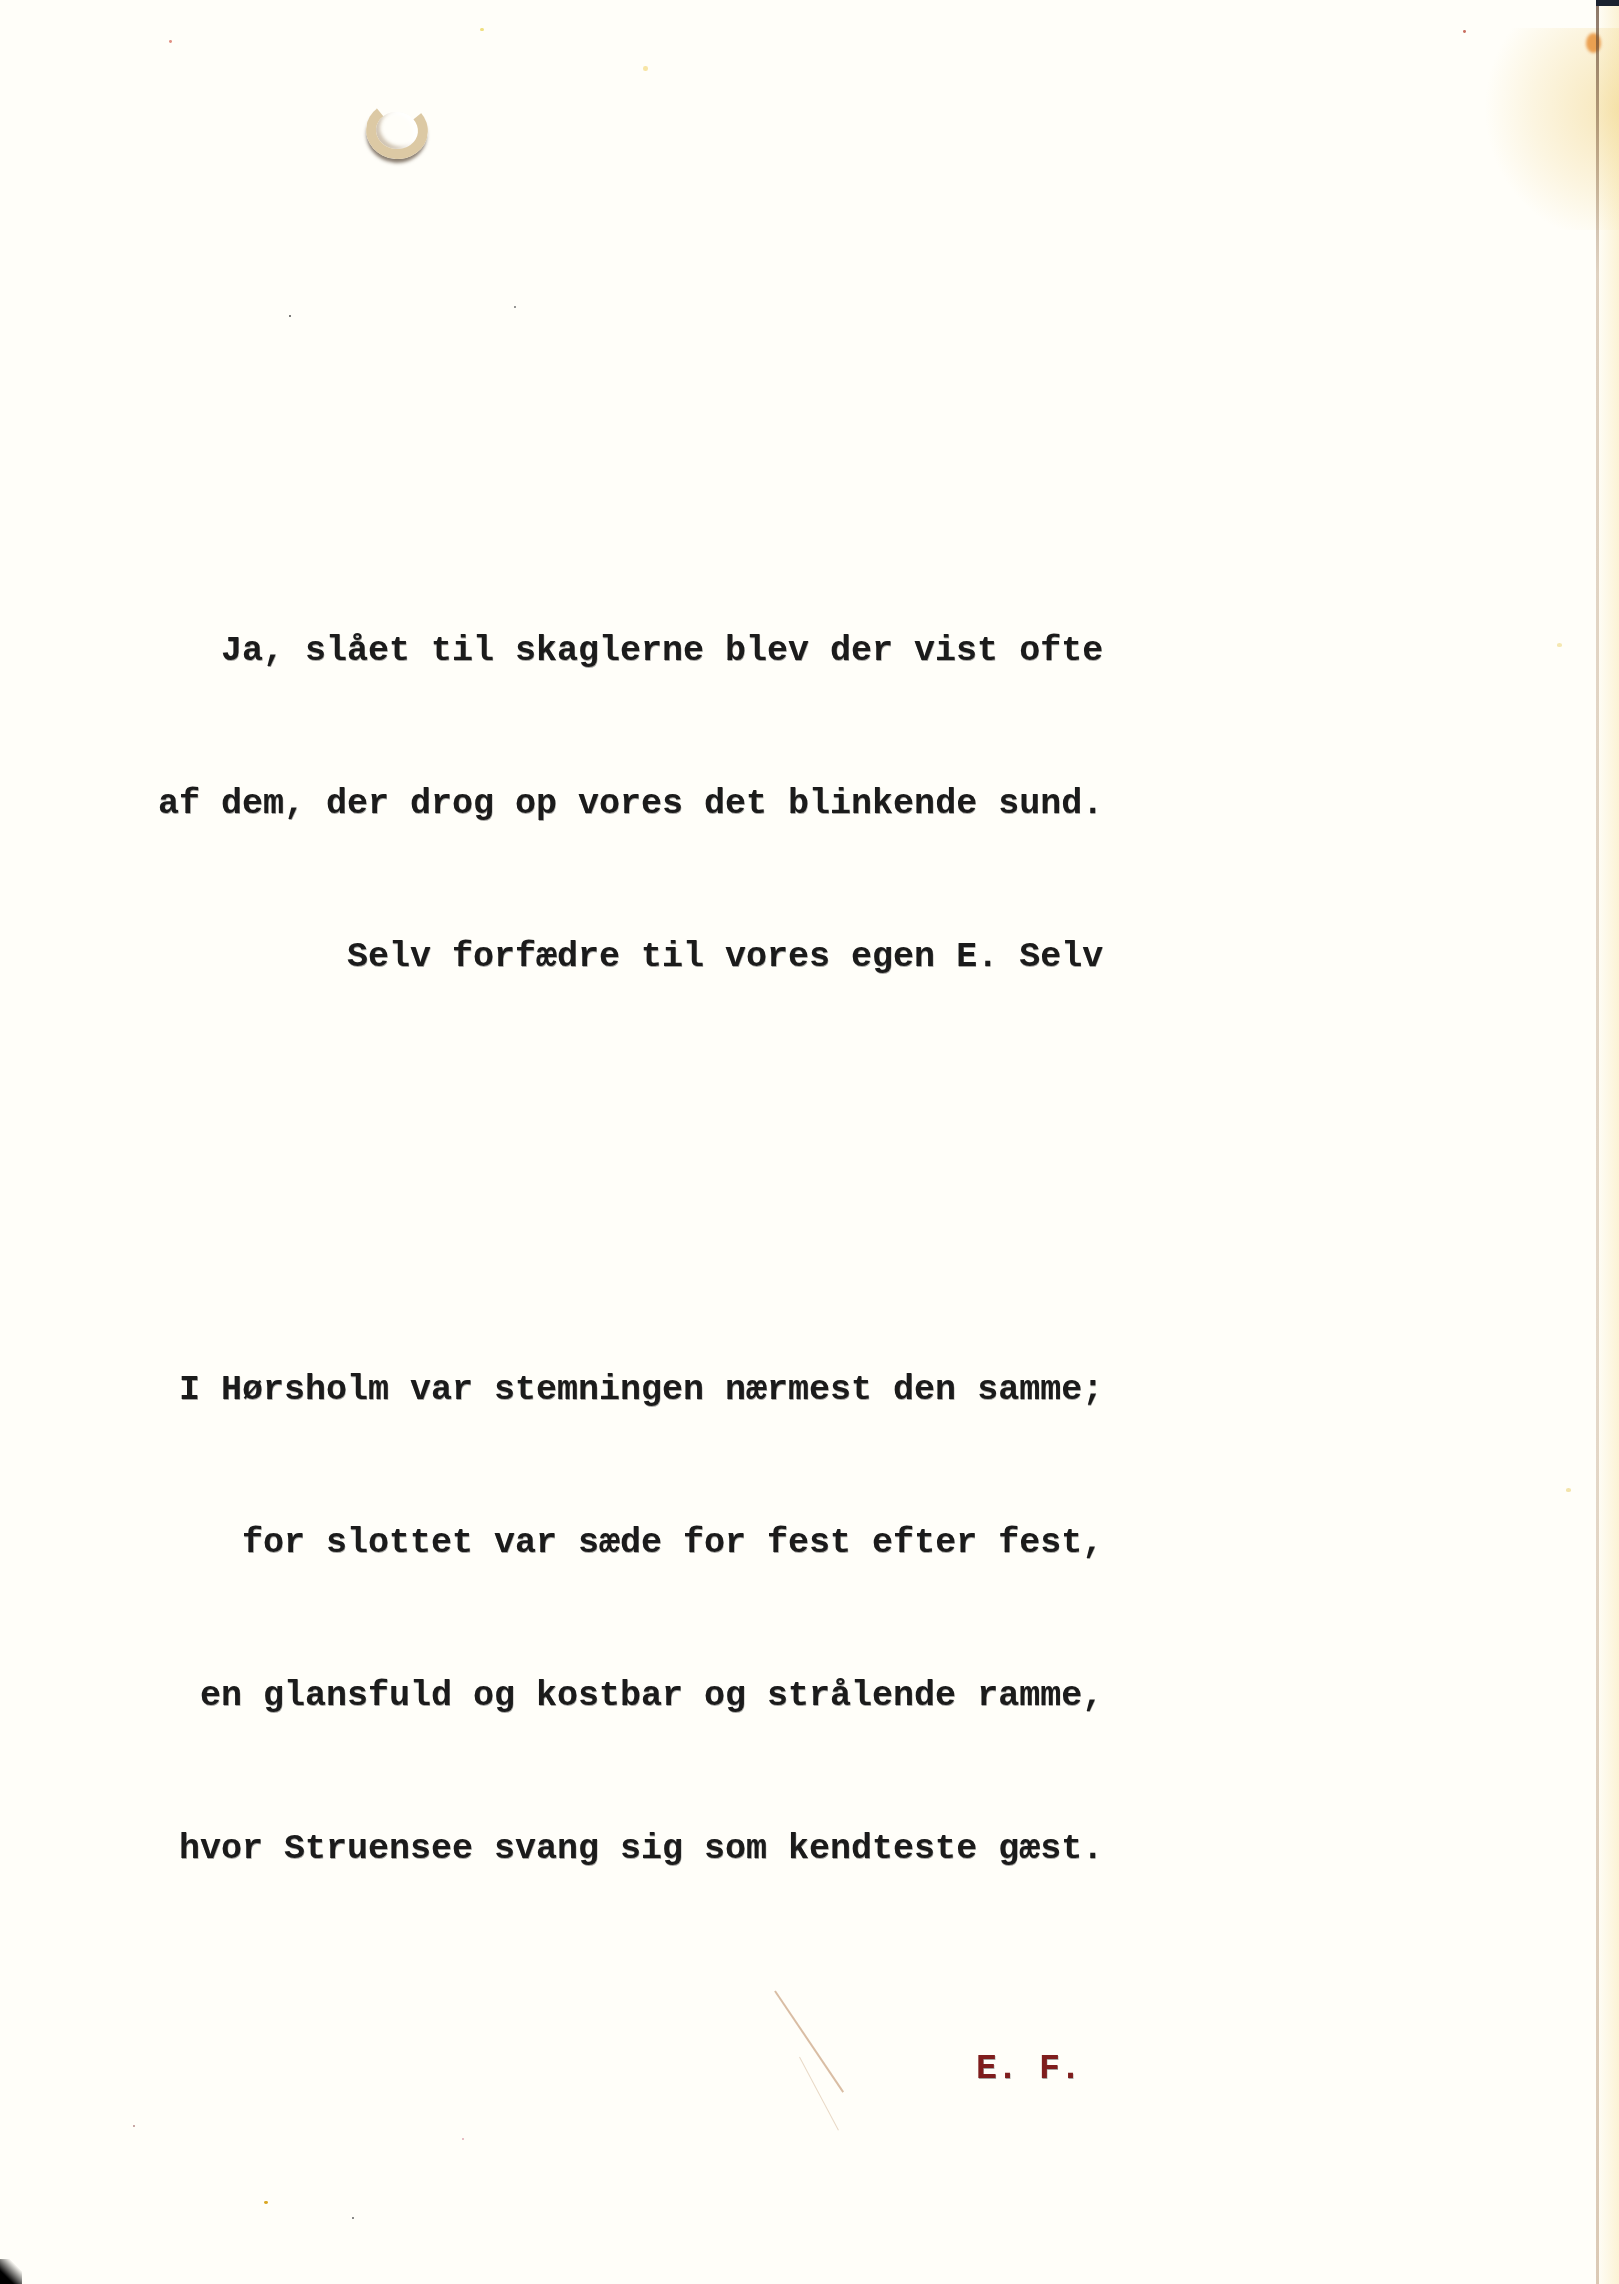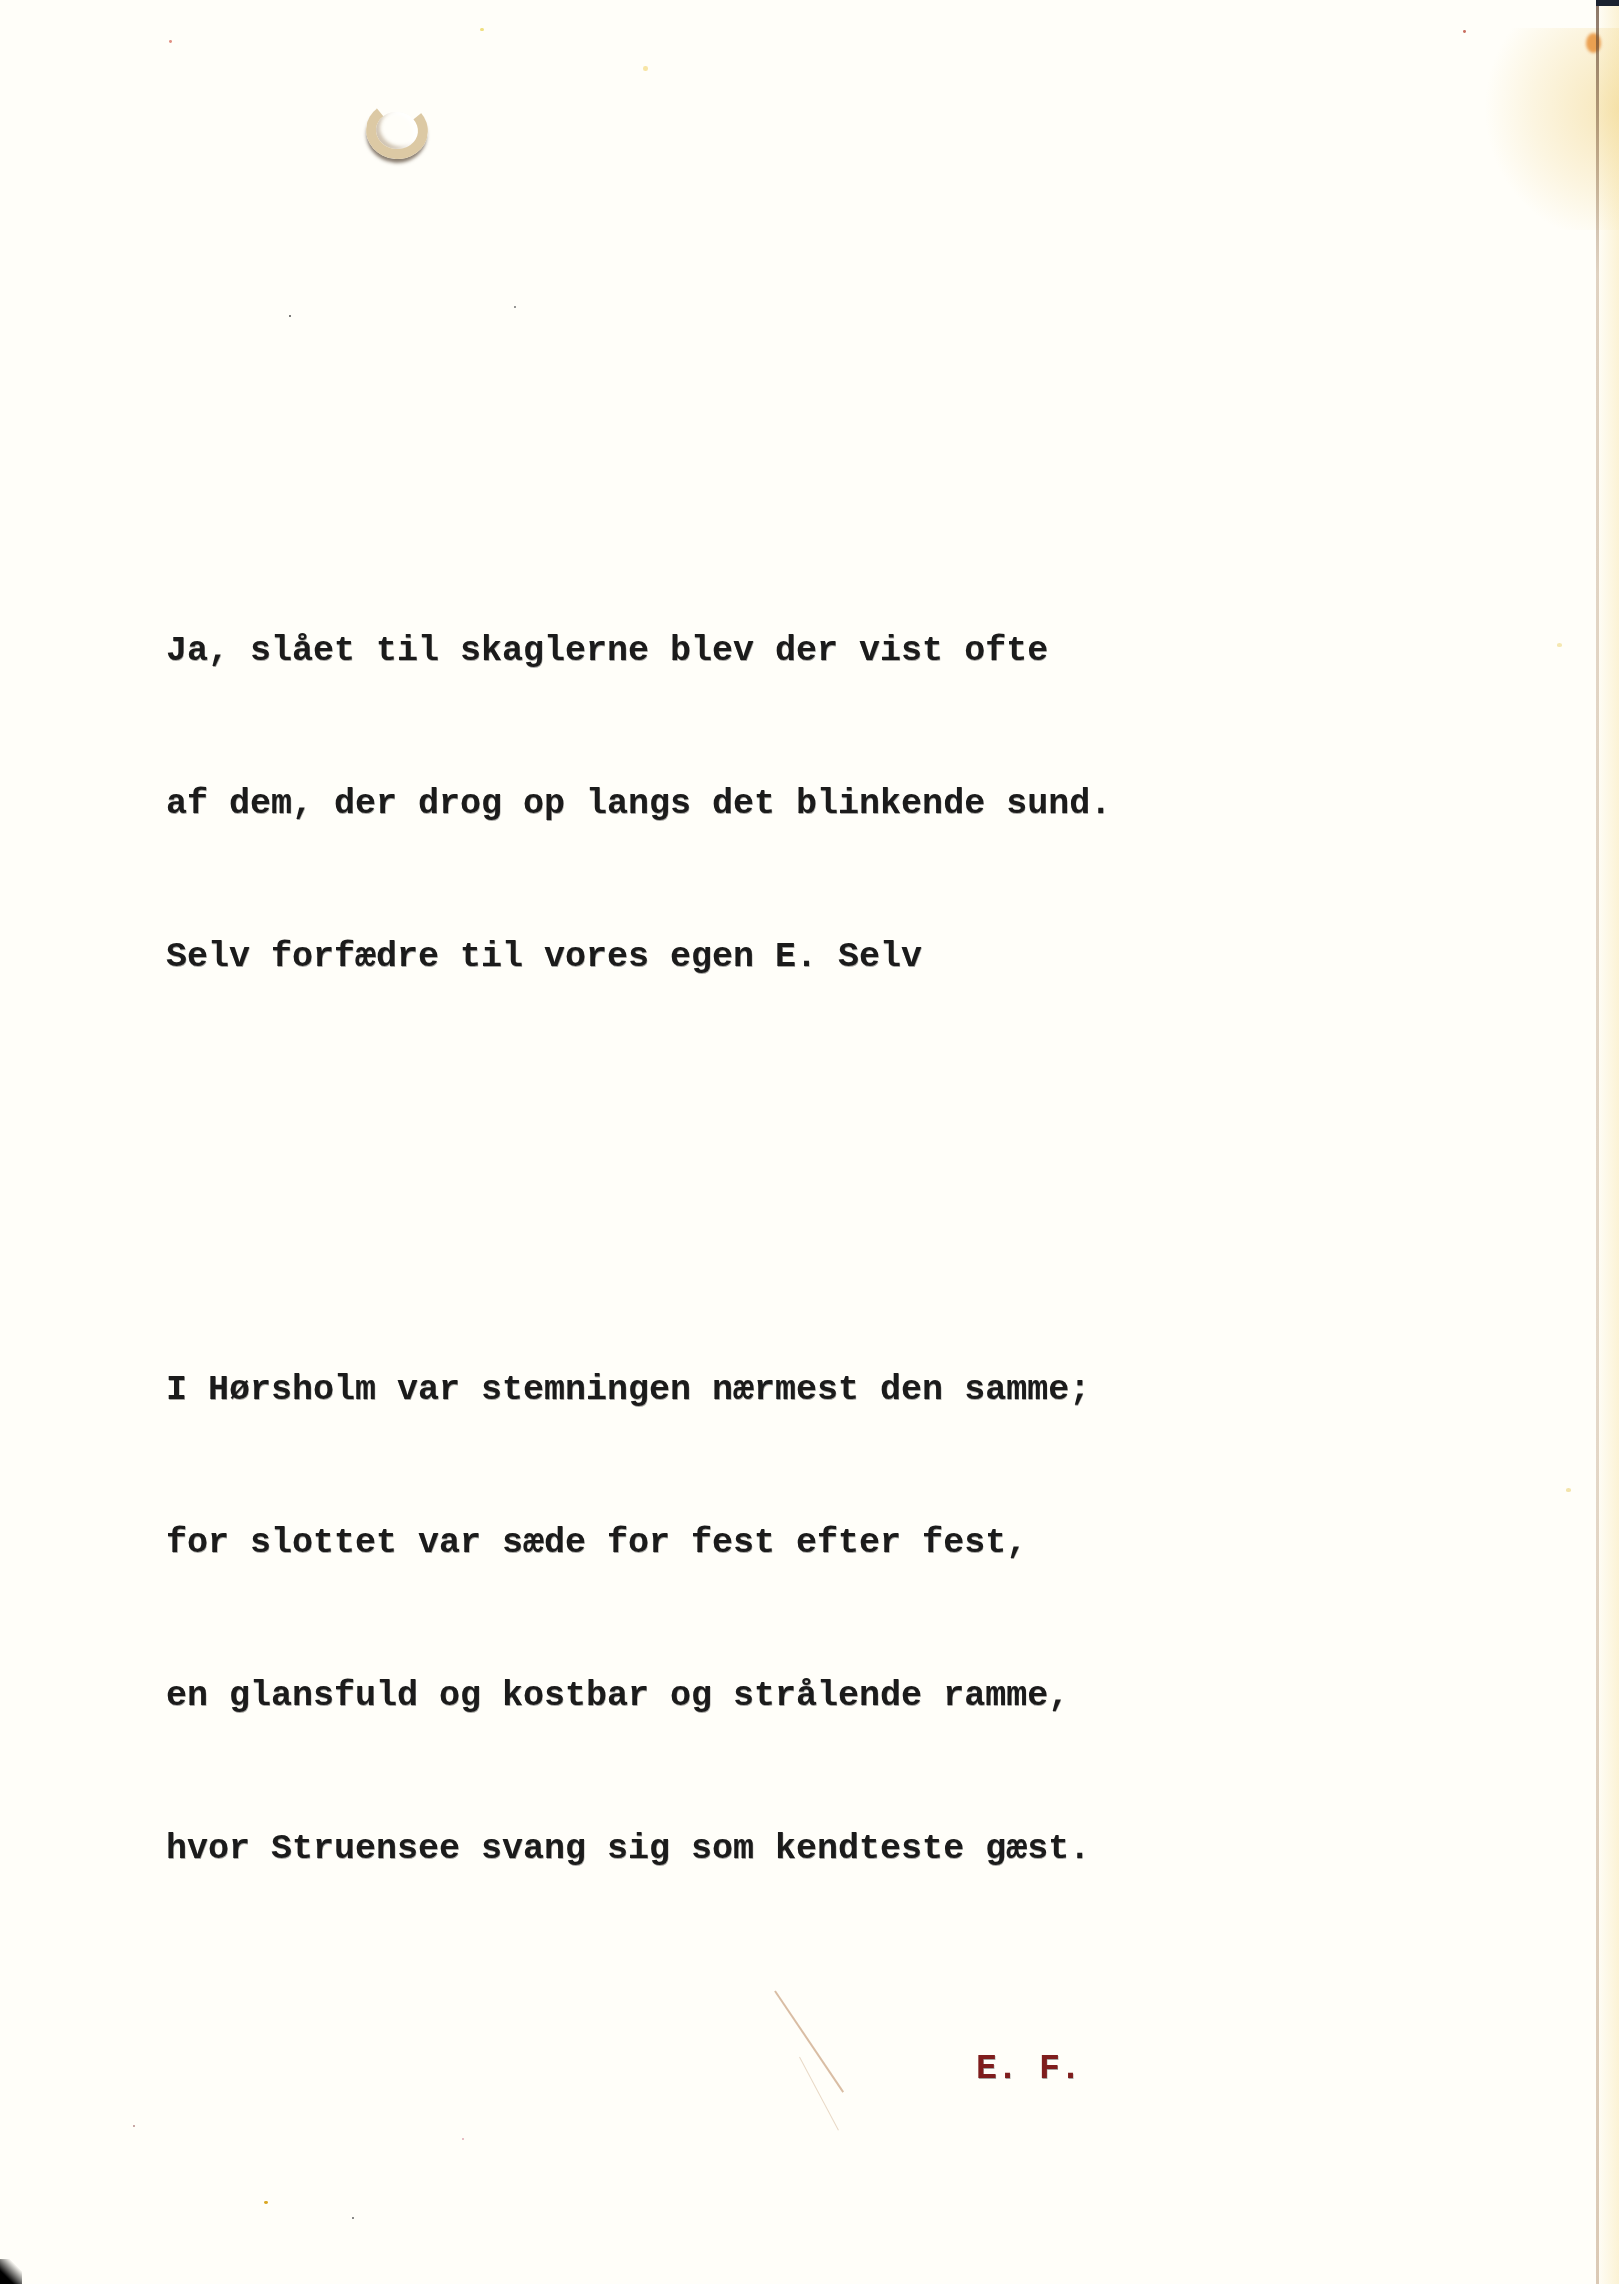--- a/index.html
+++ b/index.html
@@ -11,21 +11,21 @@
     font-family:"Liberation Mono","DejaVu Sans Mono",monospace;
   }
   
   .poem{
     position:absolute;left:158px;top:422px;
     color:#1b1b1b;
     font-size:35px;line-height:51px;font-weight:700;
     white-space:pre;
     text-shadow:0.4px 0.6px 0 rgba(0,0,0,0.35);
   }
-  .stanza{margin:0 0 76px 8px;}
+  .stanza{margin:0 0 76px 0;text-align:right;}
   .signature{
     position:absolute;left:976px;top:2044px;
     color:#7f1d1d;font-size:35px;line-height:51px;font-weight:700;
     white-space:pre;text-shadow:0.4px 0.6px 0 rgba(0,0,0,0.35);
   }
   
   .hole-punch{
     position:absolute;left:366px;top:102px;width:42px;height:37px;
     border:10px solid #dcc9a4;border-top-color:transparent;
     border-radius:50%;
@@ -96,21 +96,21 @@
   <div class="speck" style="left:133px;top:2125px;width:1.8px;height:1.8px;background:#884444;opacity:.6"></div>
   <div class="speck" style="left:264px;top:2201px;width:3.7px;height:2.8px;background:#d9a520"></div>
   <div class="speck" style="left:352px;top:2217px;width:1.8px;height:1.8px;background:#666"></div>
   <div class="speck" style="left:462px;top:2138px;width:1.8px;height:1.8px;background:#cc7788;opacity:.6"></div>
   <div class="speck" style="left:1557px;top:643px;width:4.6px;height:3.7px;background:#f2e2a0;opacity:.8"></div>
   <div class="speck" style="left:1566px;top:1488px;width:4.6px;height:3.7px;background:#f0dd98;opacity:.8"></div>
 
   <div class="poem">
     <div class="stanza">
       <div>Ja, slået til skaglerne blev der vist ofte</div>
-      <div>af dem, der drog op langs det blinkende sund.</div>
+      <div>af dem, der drog op vores det blinkende sund.</div>
       <div>Selv forfædre til vores egen E. Selv</div>
     </div>
     <div class="stanza">
       <div>I Hørsholm var stemningen nærmest den samme;</div>
       <div>for slottet var sæde for fest efter fest,</div>
       <div>en glansfuld og kostbar og strålende ramme,</div>
       <div>hvor Struensee svang sig som kendteste gæst.</div>
     </div>
     
     

